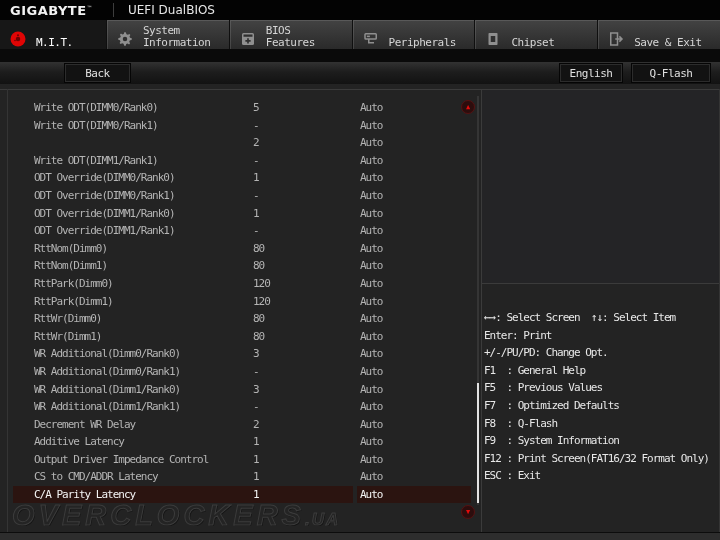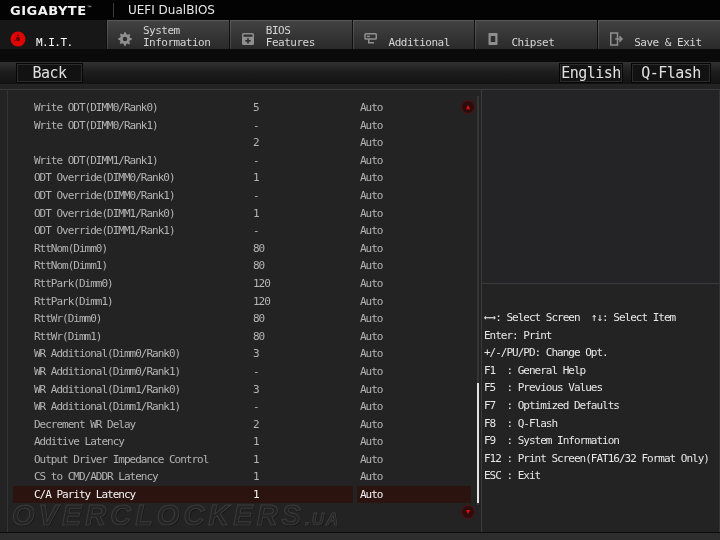--- a/index.html
+++ b/index.html
@@ -25,22 +25,22 @@
          flex:1 1 0; overflow:hidden; }
   .tab.active { background:#171717; box-shadow:none; border-left:none; flex:0 0 106px; }
   .ticon { width:20px; height:20px; margin-left:8px; flex:0 0 20px; display:flex; align-items:center; justify-content:center; }
   .ticon svg { width:18px; height:18px; }
   .tlabel { margin-left:8px; width:72px; font-size:11px; letter-spacing:-0.5px; line-height:12px; color:#d6d6d6; }
   .tab.active .tlabel { color:#fff; width:60px; }
   
   .backbar { position:absolute; left:0; top:62px; width:720px; height:22px;
              background:linear-gradient(180deg,#323232 0%,#1d1d1d 45%,#121212 100%); }
   .bbtn { position:absolute; top:1px; height:20px; background:#121212; border:1px solid #050505;
-          box-shadow:inset 0 0 0 1px #2c2c2c; color:#e0e0e0; font-size:15px; letter-spacing:-0.5px;
-          display:flex; align-items:center; justify-content:center; cursor:default; }
+          box-shadow:inset 0 0 0 1px #2c2c2c; color:#e0e0e0; font-size:11px; letter-spacing:-0.5px;
+          display:flex; align-items:center; justify-content:center; cursor:default;margin-left:48px; }
   .btn-back   { left:16px;  width:67px; }
   .btn-lang   { right:97px; width:64px; }
   .btn-qflash { right:9px;  width:80px; }
   
   .main { position:absolute; left:0; top:84px; width:720px; height:448px; background:#232323; }
   .hline-top    { position:absolute; left:0;   top:89px;  width:720px; height:1px; background:#3b3b3b; }
   .vline-left   { position:absolute; left:7px; top:89px;  width:1px; height:443px; background:#343434; }
   .vline-right  { position:absolute; left:719px; top:89px; width:1px; height:443px; background:#343434; }
   .vline-mid    { position:absolute; left:481px; top:89px; width:1px; height:443px; background:#3b3b3b; }
   .helpbox      { position:absolute; left:482px; top:90px; width:237px; height:194px; background:#242426;
@@ -121,21 +121,21 @@
       <span class="tlabel">BIOS Features</span>
     </div>
     <div class="tab">
       <span class="ticon">
         <svg viewBox="0 0 24 24">
             <rect x="4" y="5" width="15" height="7" rx="1" fill="none" stroke="#8f8f8f" stroke-width="2"></rect>
             <rect x="6.5" y="7.5" width="4" height="2" fill="#8f8f8f"></rect>
             <path d="M9 12v5h7" fill="none" stroke="#8f8f8f" stroke-width="2"></path>
           </svg>
       </span>
-      <span class="tlabel">Additional</span>
+      <span class="tlabel">Peripherals</span>
     </div>
     <div class="tab">
       <span class="ticon">
         <svg viewBox="0 0 24 24">
             <rect x="6" y="4" width="12" height="16" rx="1" fill="#8f8f8f"></rect>
             <rect x="9" y="8" width="6" height="8" fill="#2f2f2f"></rect>
           </svg>
       </span>
       <span class="tlabel">Chipset</span>
     </div>

